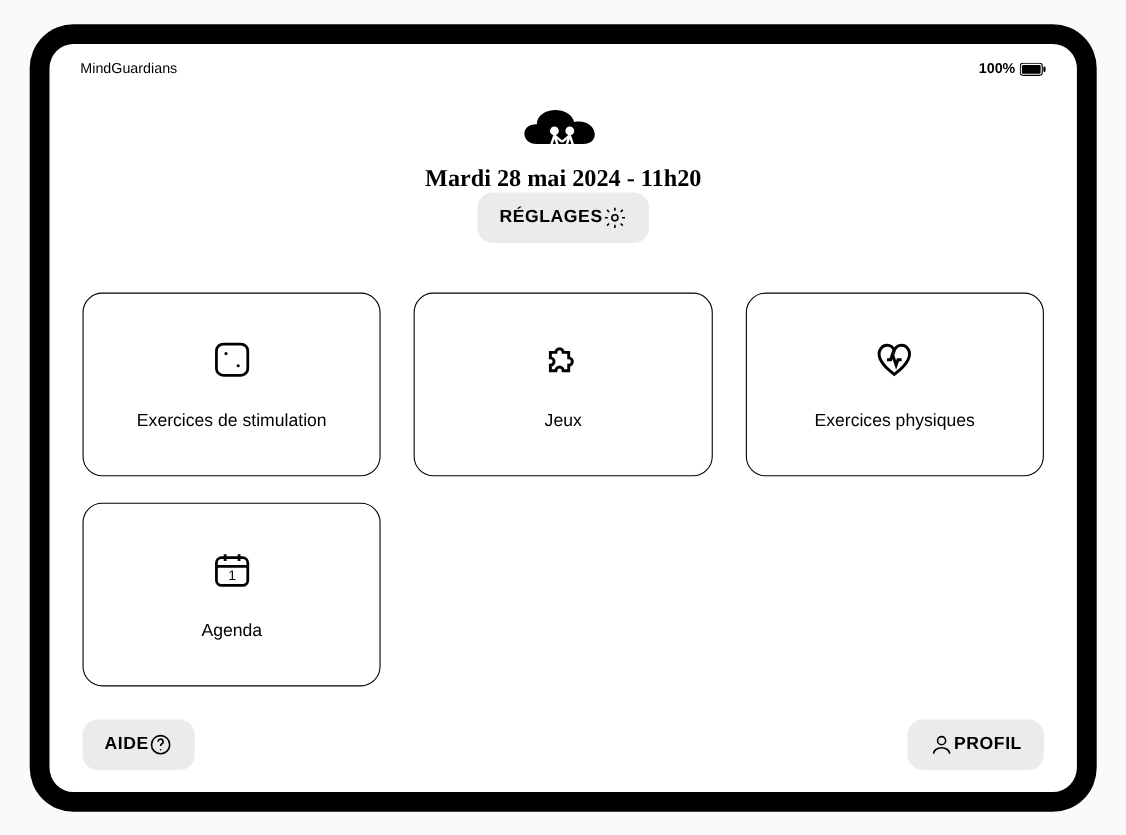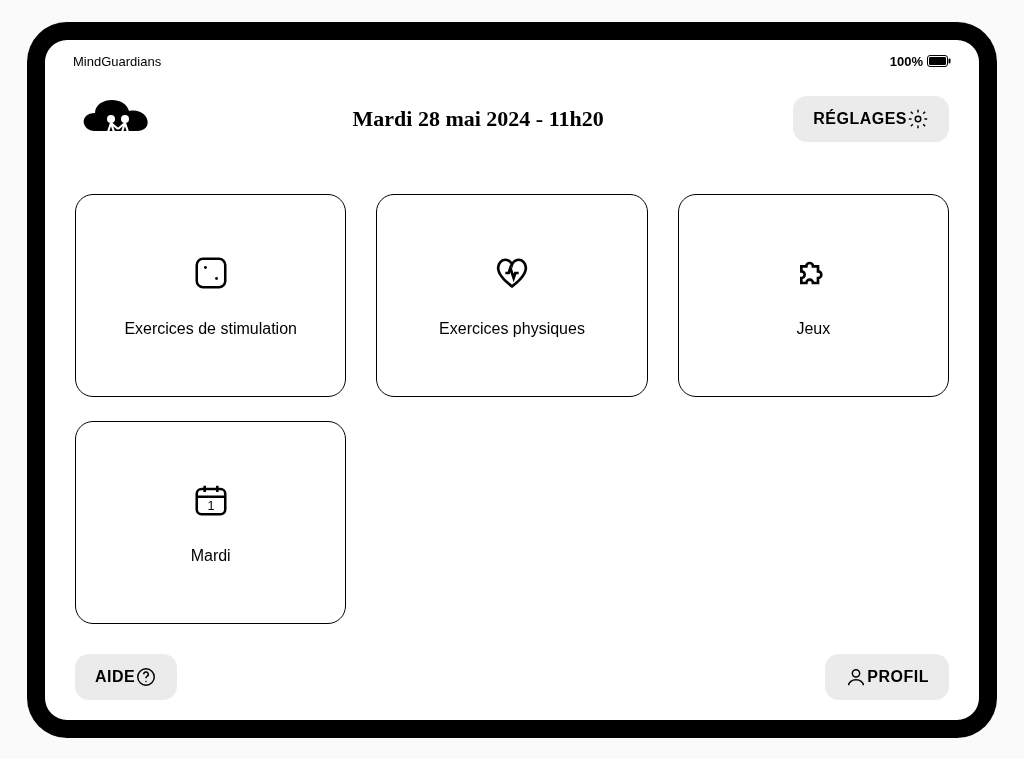--- a/index.html
+++ b/index.html
@@ -33,30 +33,31 @@
     .status-bar {
       display: flex;
       justify-content: space-between;
       align-items: center;
       font-size: 13px;
       font-weight: 500;
       margin-bottom: 20px;
     }
     .battery-wrap {
       display: flex;
-      align-items: center;
+      align-items: flex-end;
       gap: 4px;
     }
     .battery-pct { font-weight:600; }
     .header-row {
       display: flex;
       align-items: center;
       justify-content: space-between;
       margin-bottom: 45px;
       padding: 0 2px;
+      flex-direction: column;
     }
     .logo { width: 88px; height: 60px; display:flex; align-items:center; justify-content:center; }
     .date-title {
       font-family: 'Comic Sans MS', 'Segoe Script', cursive;
       font-size: 22px;
       font-weight: 700;
       text-align: center;
       flex: 1;
     }
     .pill-btn {
@@ -152,45 +153,45 @@
             <circle cx="8.5" cy="8.5" r="0.9" fill="#000" stroke="none"></circle>
             <circle cx="15.5" cy="15.5" r="0.9" fill="#000" stroke="none"></circle>
           </svg>
         </div>
         <div class="card-label">Exercices de stimulation</div>
       </div>
 
       <div class="card">
         <div class="card-icon">
           <svg class="icon-svg" width="40" height="40" viewBox="0 0 24 24">
+            <path d="M5 8 h3 a2 2 0 1 1 4 0 h3 v3 a2 2 0 1 1 0 4 v3 h-3 a2 2 0 1 0 -4 0 h-3 v-3 a2 2 0 1 0 0 -4 z"></path>
+          </svg>
+        </div>
+        <div class="card-label">Jeux</div>
+      </div>
+
+      <div class="card">
+        <div class="card-icon">
+          <svg class="icon-svg" width="40" height="40" viewBox="0 0 24 24">
             <path d="M12 20 C4 14 2 9 5 5.5 C7 3 11 4 12 7 C13 4 17 3 19 5.5 C22 9 20 14 12 20 Z"></path>
             <path d="M8 12 L10 12 L11 9 L13 15 L14 12 L16 12"></path>
           </svg>
         </div>
         <div class="card-label">Exercices physiques</div>
-      </div>
-
-      <div class="card">
-        <div class="card-icon">
-          <svg class="icon-svg" width="40" height="40" viewBox="0 0 24 24">
-            <path d="M5 8 h3 a2 2 0 1 1 4 0 h3 v3 a2 2 0 1 1 0 4 v3 h-3 a2 2 0 1 0 -4 0 h-3 v-3 a2 2 0 1 0 0 -4 z"></path>
-          </svg>
-        </div>
-        <div class="card-label">Jeux</div>
       </div>
 
       <div class="card">
         <div class="card-icon">
           <svg class="icon-svg" width="38" height="38" viewBox="0 0 24 24">
             <rect x="3" y="5" width="18" height="16" rx="3"></rect>
             <path d="M3 10 h18 M8 3 v4 M16 3 v4"></path>
             <text x="12" y="18" font-size="8" font-family="Arial" fill="#000" stroke="none" text-anchor="middle">1</text>
           </svg>
         </div>
-        <div class="card-label">Mardi</div>
+        <div class="card-label">Agenda</div>
       </div>
 
 
 
     </div>
 
     <div class="footer-row">
       <button class="pill-btn">
         <span>AIDE</span>
         <svg class="icon-svg" width="22" height="22" viewBox="0 0 24 24">

